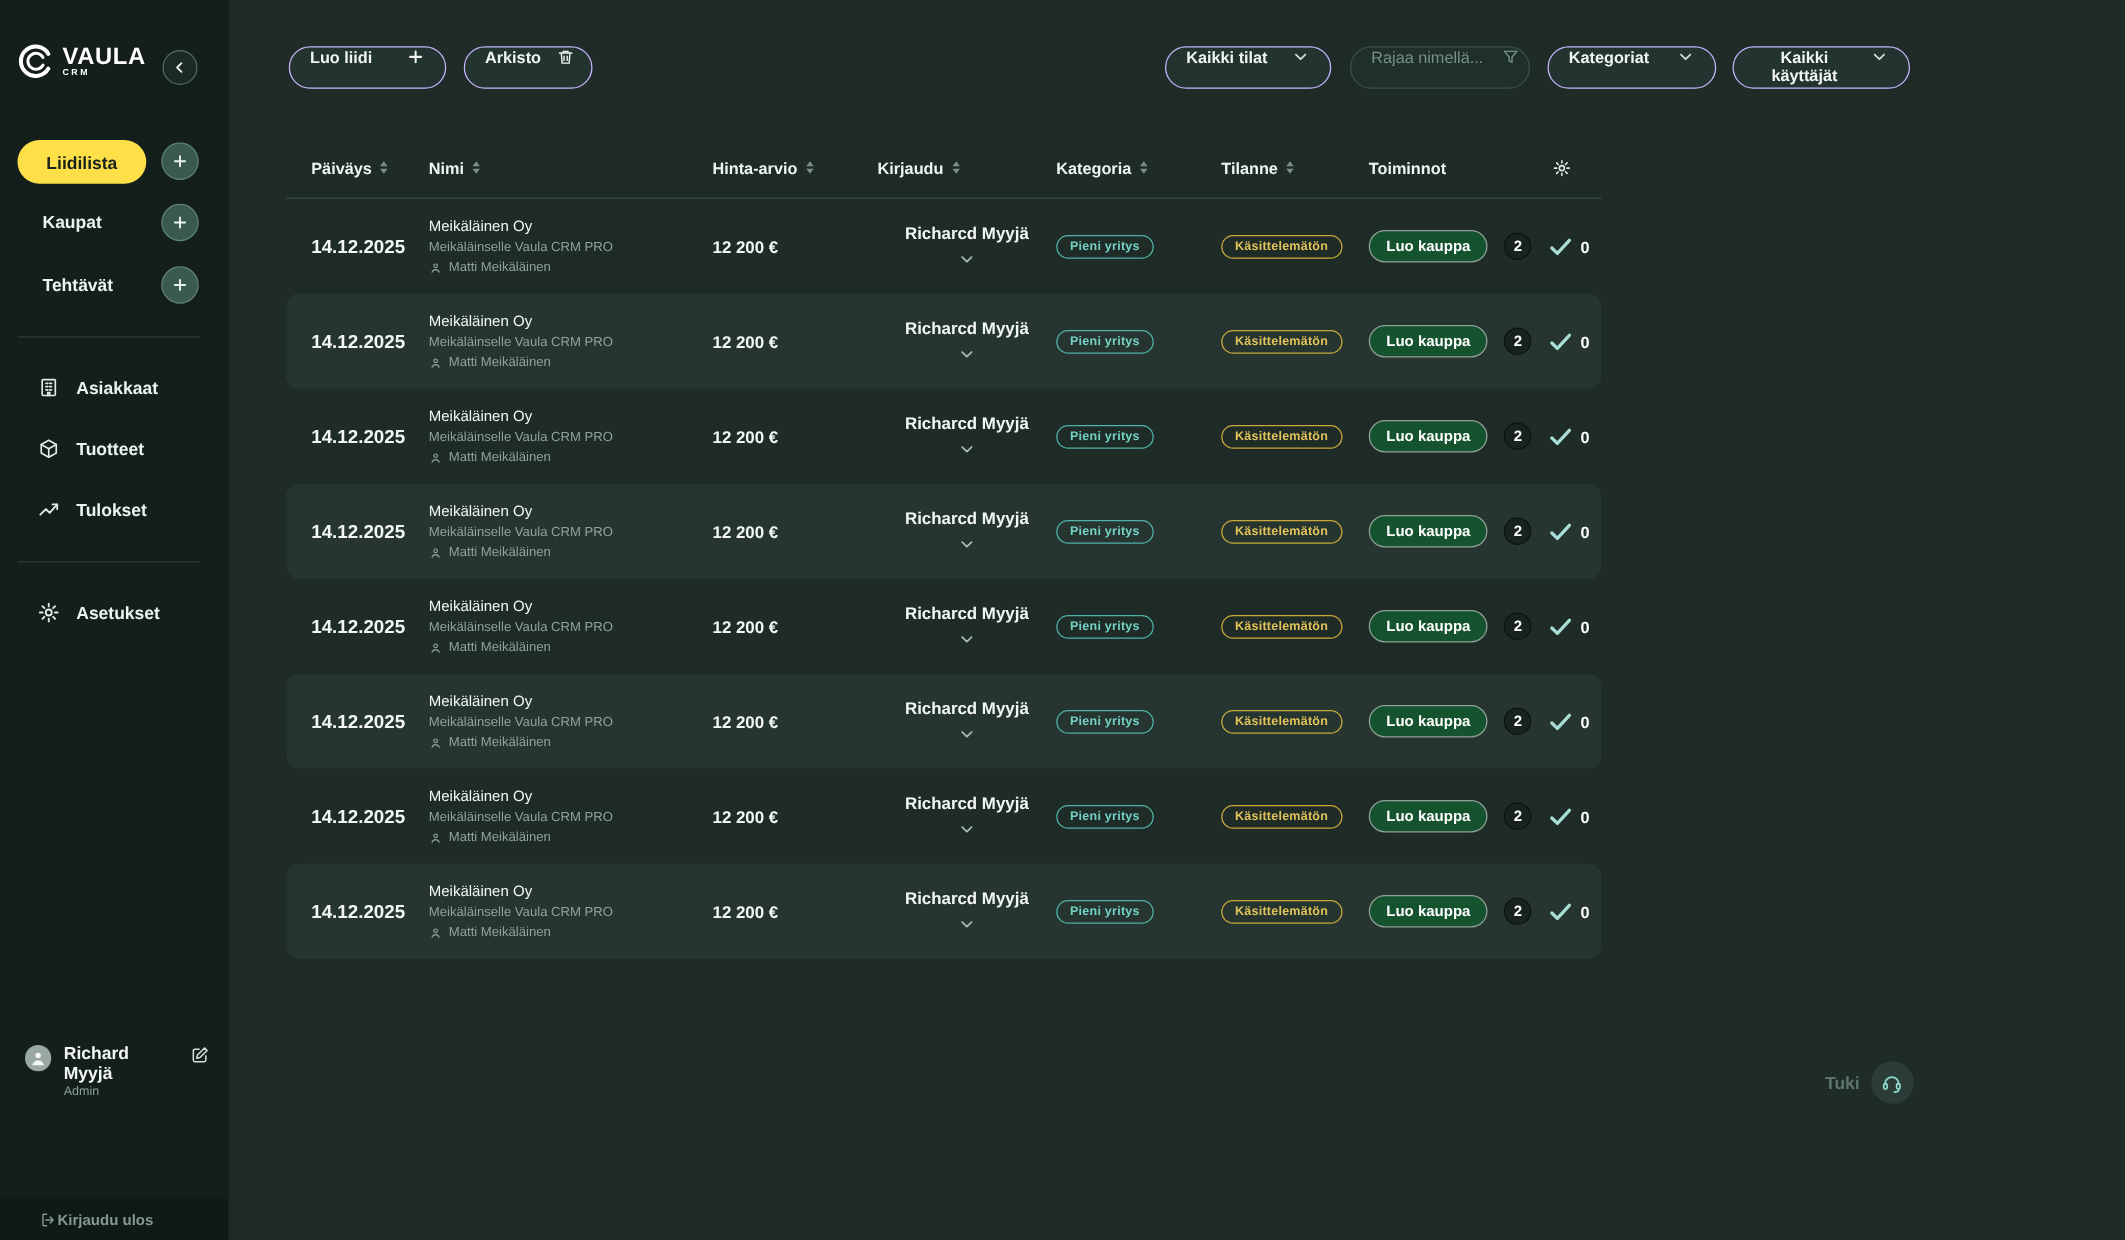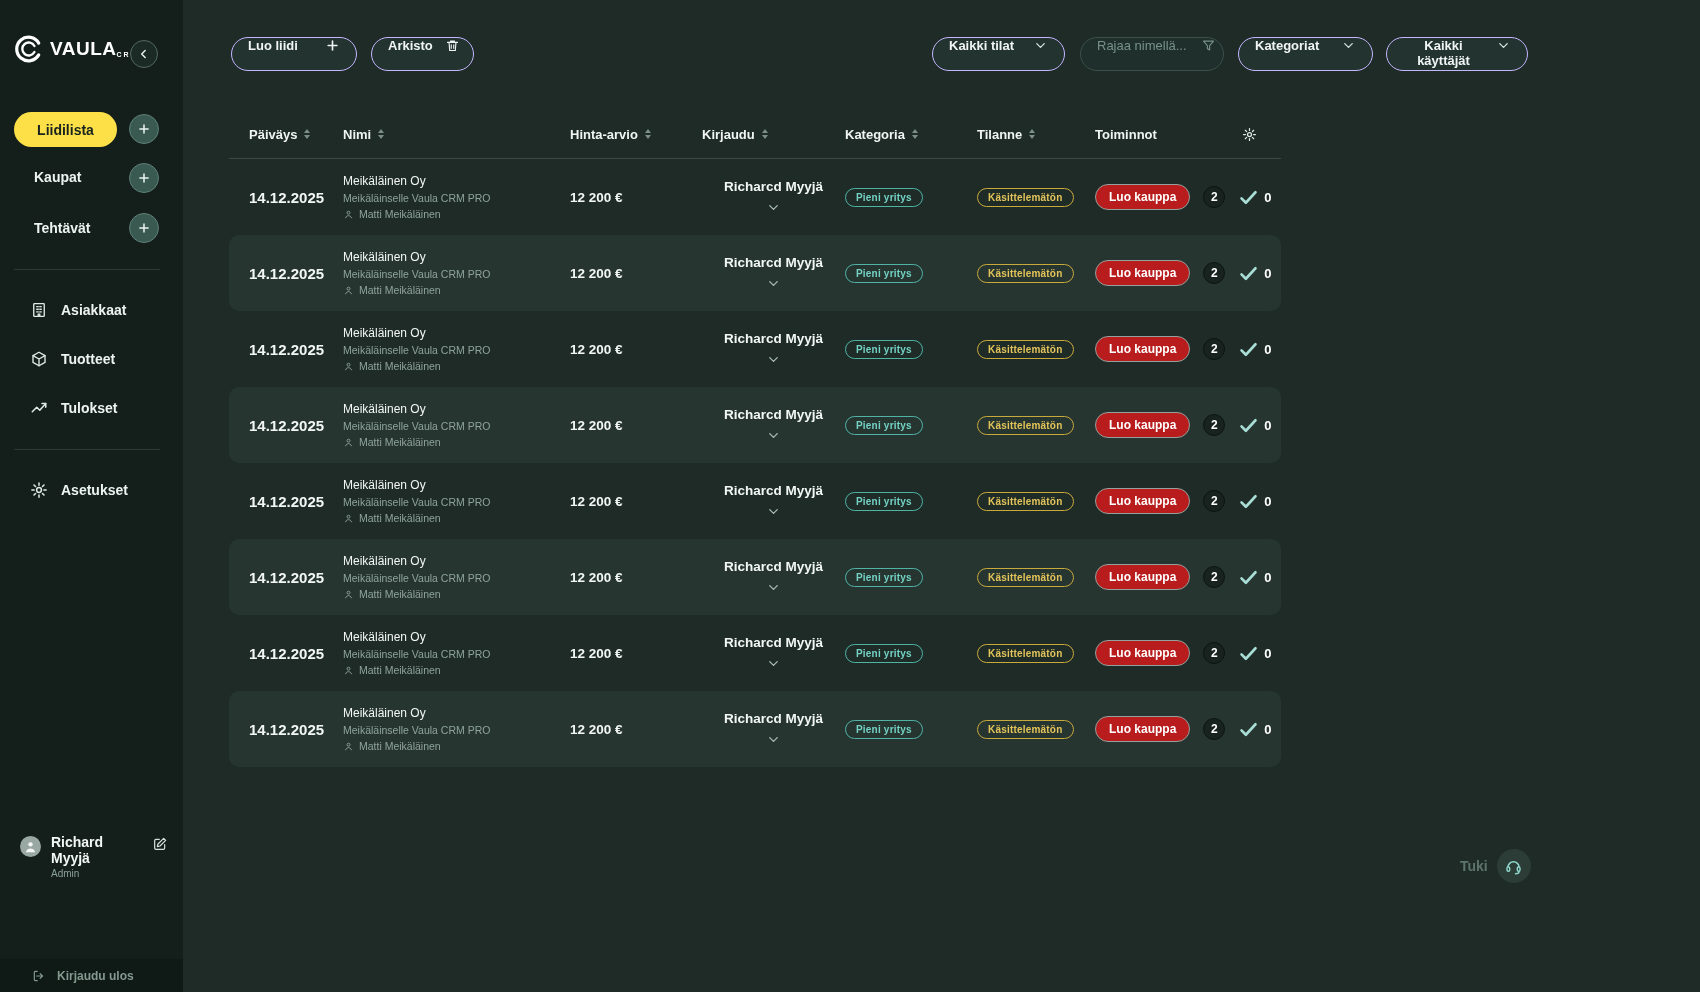--- a/index.html
+++ b/index.html
@@ -4,21 +4,21 @@
 <style>
   *{margin:0;padding:0;box-sizing:border-box;}
   html,body{width:1700px;height:992px;}
   body{font-family:"Liberation Sans",sans-serif;background:#1e2b27;color:#eef4f2;overflow:hidden;}
   .app{position:relative;width:1700px;height:992px;}
 
   
   .sidebar{position:absolute;left:0;top:0;width:183px;height:992px;background:#141f1b;}
   .logo{position:absolute;left:13px;top:34px;display:flex;align-items:center;gap:7px;}
   .logo svg{width:30px;height:30px;}
-  .logo-text{display:flex;flex-direction:row;align-items:flex-end;}
+  .logo-text{display:flex;flex-direction:column;}
   .logo-brand{font-size:19px;font-weight:800;letter-spacing:.5px;line-height:18px;color:#fff;}
   .logo-sub{font-size:7px;font-weight:700;letter-spacing:2px;color:#fff;}
   .collapse-btn{position:absolute;left:130px;top:40px;width:28px;height:28px;border-radius:50%;
     background:#1c2a26;border:1px solid #526b63;color:#e8f0ee;display:flex;align-items:center;justify-content:center;cursor:pointer;}
   .collapse-btn svg{width:14px;height:14px;}
 
   .pill-active{position:absolute;left:14px;top:112px;width:103px;height:35px;border-radius:18px;background:#fde047;
     color:#17211d;font-size:14px;font-weight:700;border:none;cursor:pointer;font-family:inherit;}
   .nav-label{position:absolute;left:34px;font-size:14px;font-weight:700;color:#edf3f1;cursor:pointer;background:none;border:none;font-family:inherit;}
   .plus-btn{position:absolute;left:129px;width:30px;height:30px;border-radius:50%;background:#3a5951;
@@ -34,21 +34,21 @@
   .user{position:absolute;left:20px;top:834px;width:148px;display:flex;align-items:flex-start;gap:10px;}
   .avatar{width:21px;height:21px;border-radius:50%;background:#9aa8a3;display:flex;align-items:center;justify-content:center;overflow:hidden;margin-top:2px;}
   .avatar svg{width:15px;height:15px;color:#f3f6f5;}
   .user-meta{flex:1;}
   .user-name{font-size:14px;font-weight:700;color:#f2f7f5;}
   .user-role{font-size:10px;color:#8ba09a;margin-top:2px;}
   .edit-btn{background:none;border:none;color:#d5e1dd;cursor:pointer;padding:0;margin-top:2px;}
   .edit-btn svg{width:16px;height:16px;}
 
   .logout{position:absolute;left:0;bottom:0;width:183px;height:33px;background:#0f1915;border:none;
-    display:flex;align-items:center;gap:11px;padding-left:32px;color:#84998f;font-size:12px;font-weight:600;cursor:pointer;font-family:inherit;}
+    display:flex;align-items:center;gap:0;padding-left:32px;color:#84998f;font-size:12px;font-weight:600;cursor:pointer;font-family:inherit;}
   .logout svg{width:14px;height:14px;}
 
   
   .main{position:absolute;left:183px;top:0;width:1517px;height:992px;background:#1e2b27;}
 
   .pill{position:absolute;top:37px;height:34px;display:flex;align-items:flex-start;justify-content:space-between;gap:12px;
     border-radius:17px;background:#233430;border:1px solid #c4b5fd;color:#f0f5f3;font-size:13px;font-weight:700;
     padding:0 16px;cursor:pointer;font-family:inherit;}
   .pill svg{width:15px;height:15px;flex:none;}
   .pill .chev{color:#cfe0db;}
@@ -82,21 +82,21 @@
   .product{font-size:10.5px;color:#8fa39d;margin-top:4px;}
   .contact{display:flex;align-items:center;gap:5px;font-size:10.5px;color:#8fa39d;margin-top:4px;}
   .contact svg{width:11px;height:11px;color:#8fa39d;}
   .c-price{font-size:13.5px;font-weight:700;color:#f2f7f5;}
   .c-owner{display:flex;align-items:center;gap:6px;font-size:13.5px;font-weight:700;color:#f2f7f5;cursor:pointer;flex-direction:column;}
   .c-owner svg{width:15px;height:15px;color:#a7bab3;}
   .badge{display:inline-block;padding:3px 10px;border-radius:11px;font-size:10px;font-weight:700;letter-spacing:.2px;background:transparent;}
   .badge-teal{color:#74d2c5;border:1px solid #4fb3a6;}
   .badge-yellow{color:#e3c45a;border:1px solid #caa93c;}
   .c-actions{display:flex;align-items:center;gap:13px;}
-  .btn-action{padding:5px 13px;border-radius:14px;background:#b91c1c;border:1px solid #93a09b;color:#fff;
+  .btn-action{padding:5px 13px;border-radius:14px;background:#14532d;border:1px solid #93a09b;color:#fff;
     font-size:12px;font-weight:700;cursor:pointer;font-family:inherit;white-space:nowrap;}
   .count-badge{width:22px;height:22px;border-radius:50%;background:#18231f;border:1px solid #0c1411;color:#fff;
     font-size:12px;font-weight:700;display:flex;align-items:center;justify-content:center;cursor:pointer;}
   .check-wrap{display:flex;align-items:center;gap:5px;}
   .check-wrap svg{width:21px;height:21px;color:#a9ded6;cursor:pointer;}
   .task-count{font-size:13px;font-weight:700;color:#fff;}
 
   
   .support{position:absolute;left:1277px;top:849px;display:flex;align-items:center;gap:9px;}
   .support-label{font-size:14px;font-weight:700;color:#5d746c;}

